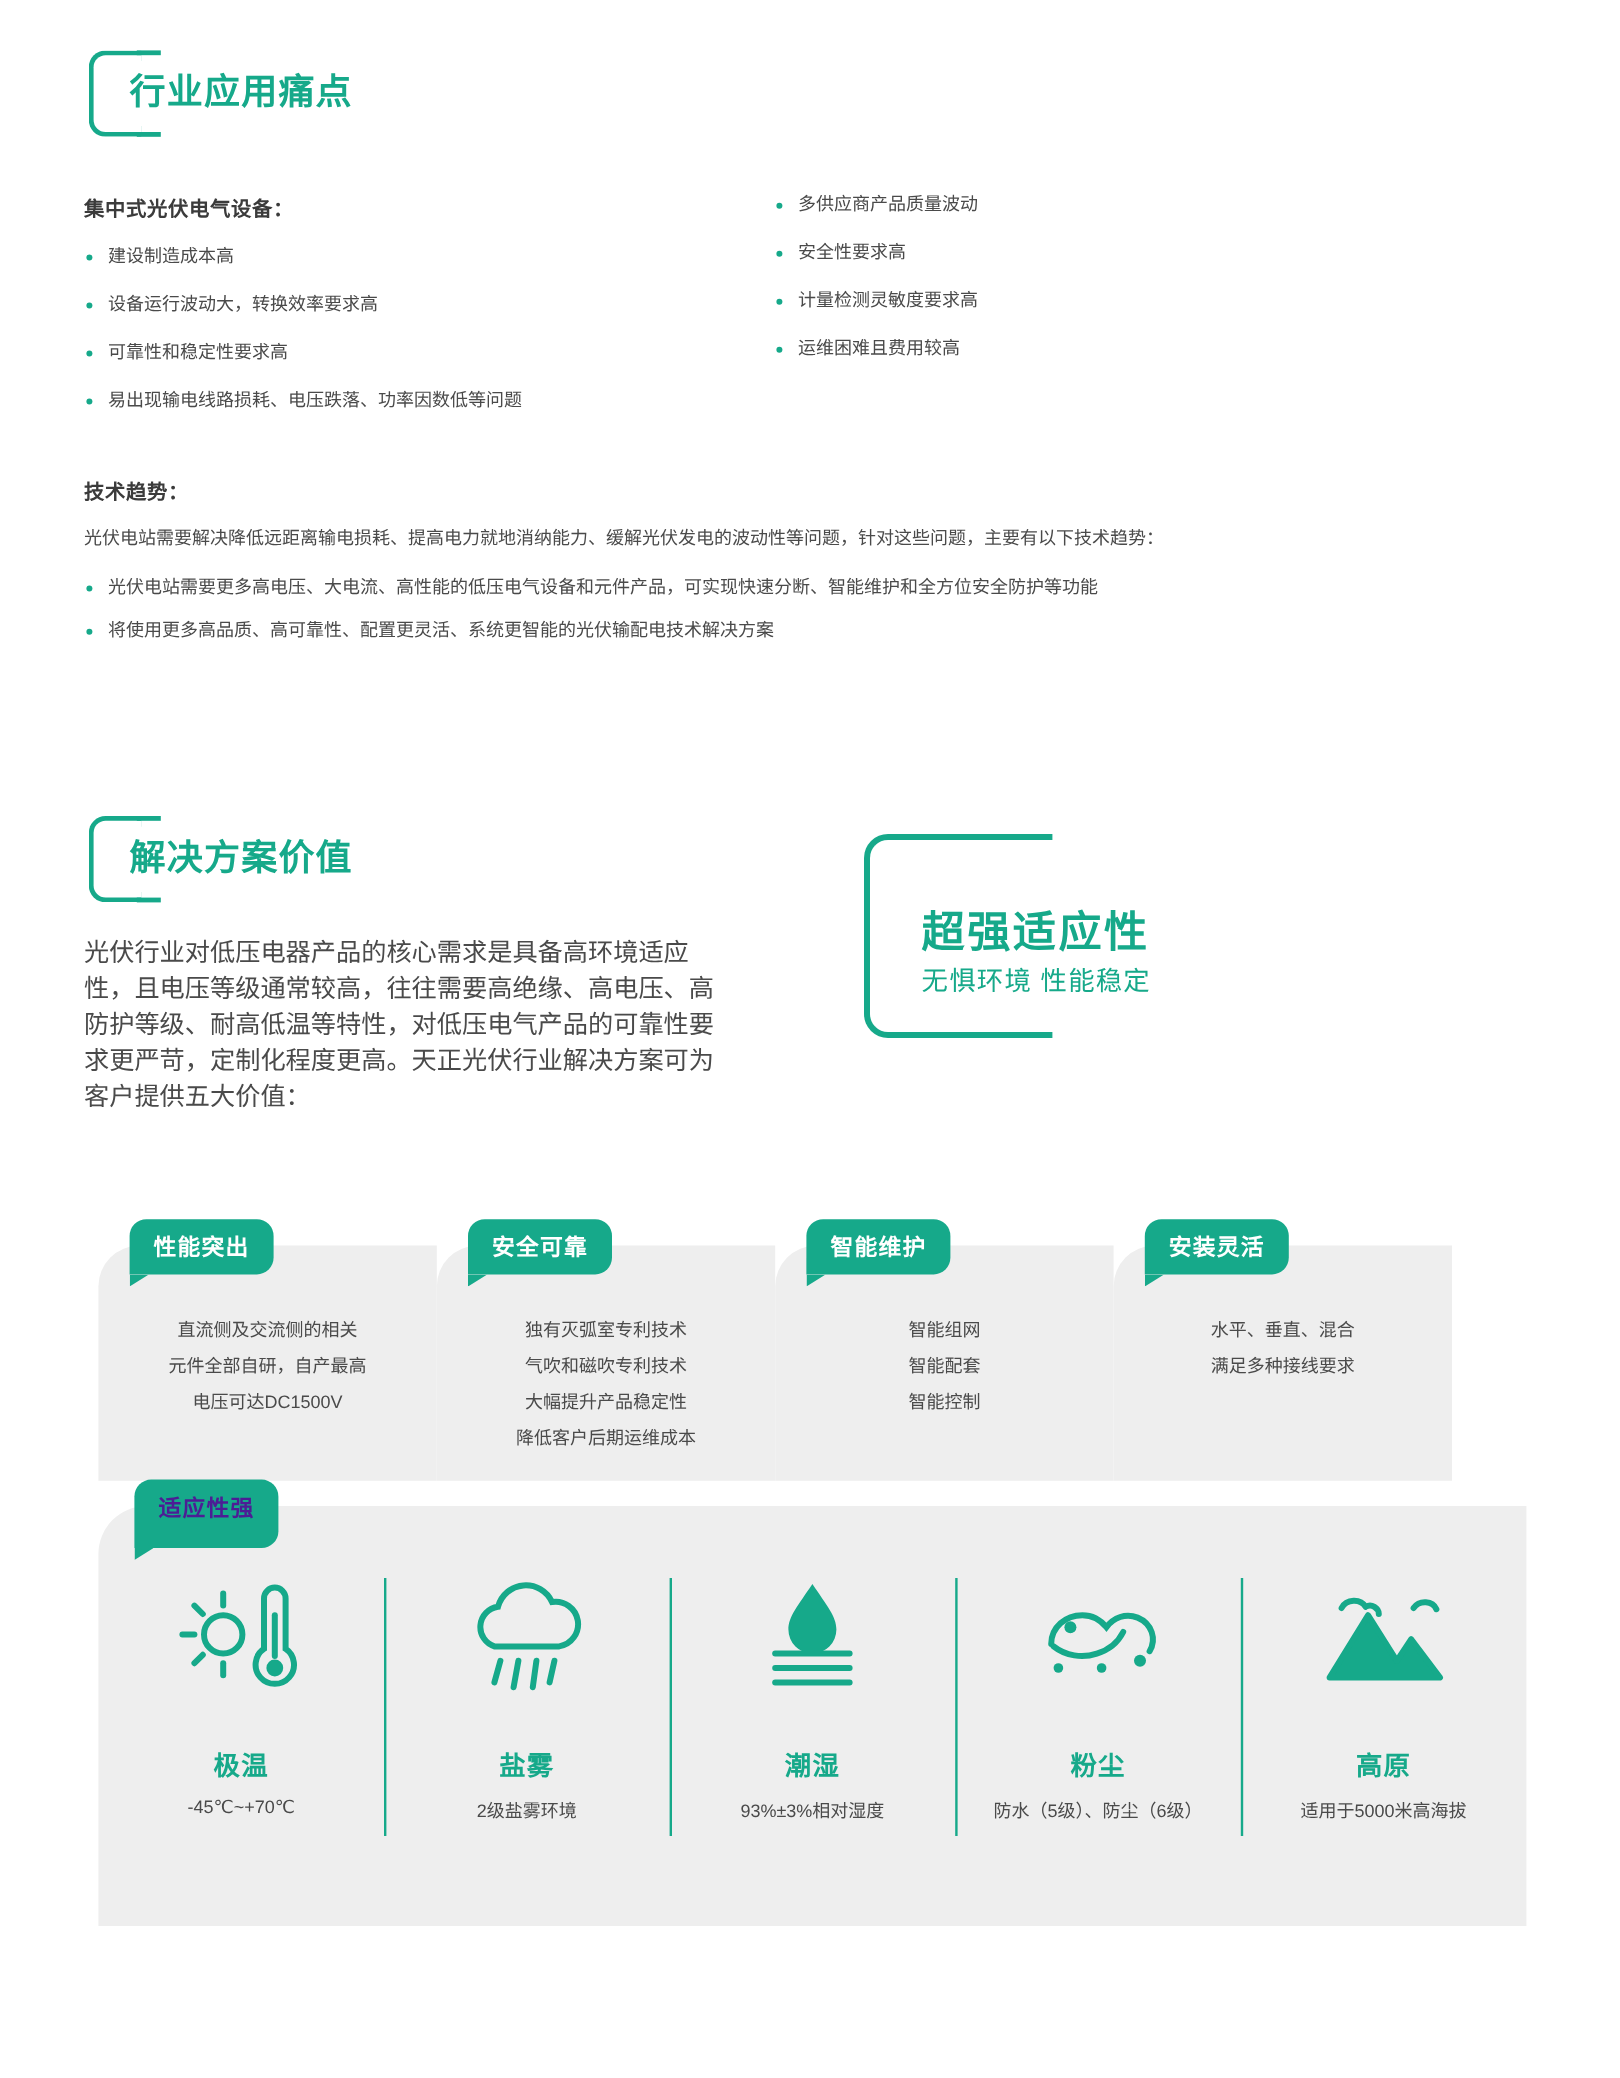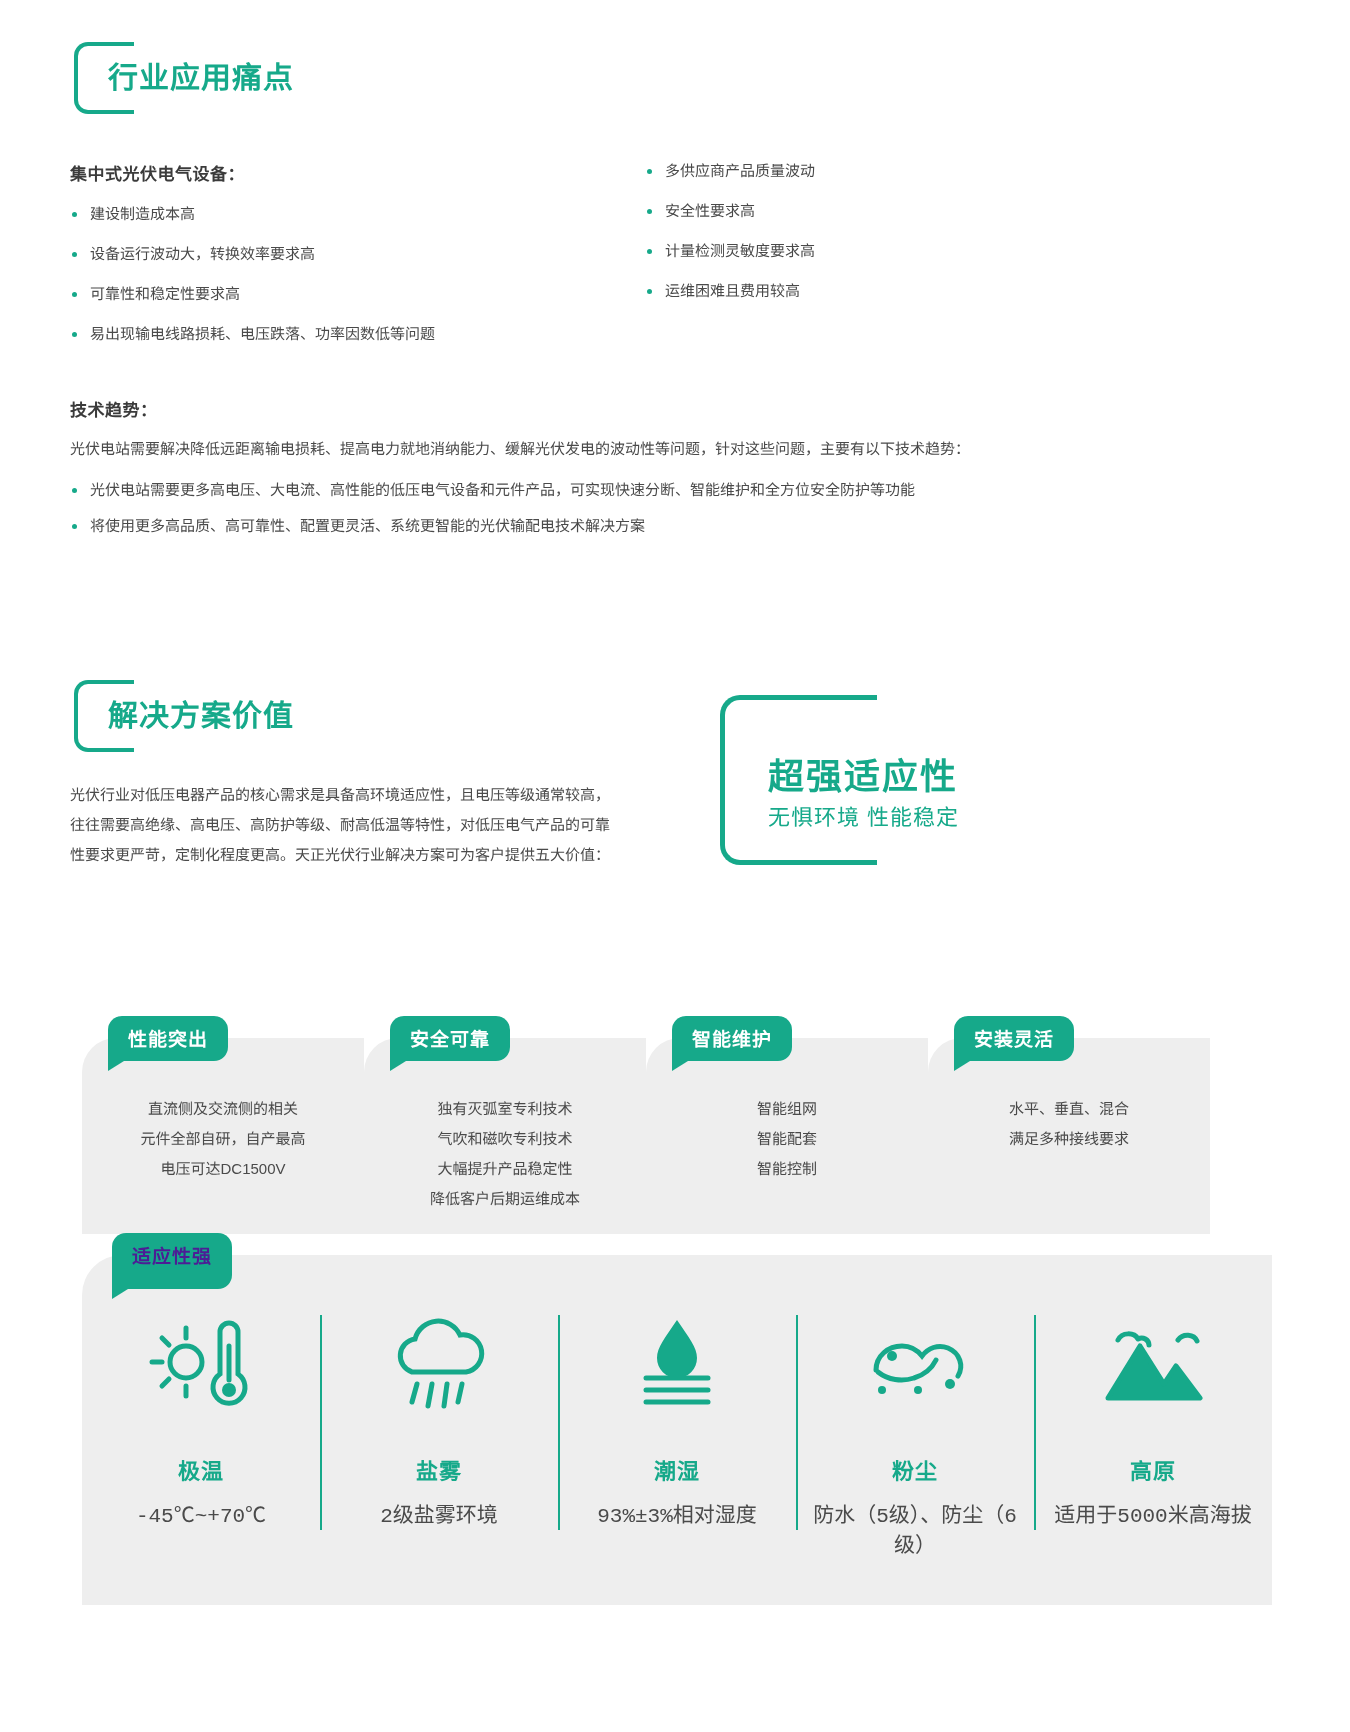--- a/index.html
+++ b/index.html
@@ -92,21 +92,21 @@
   }
   #trend-block ul.dot-list li { margin-bottom: 14px; }
 
   
   #value-head { position: absolute; left: 74px; top: 680px; }
 
   #value-para {
     position: absolute;
     left: 70px; top: 780px;
     width: 540px;
-    font-size: 15px;
+    font-size: 21px;
     line-height: 30px;
     color: #4a4a4a;
   }
 
   
   #adapt-badge {
     position: absolute;
     left: 720px; top: 695px;
     width: 260px; height: 170px;
   }
@@ -228,39 +228,38 @@
     position: absolute;
     left: 0; top: 50px;
     width: 100%;
     display: flex;
   }
   .aitem {
     flex: 1;
     position: relative;
     text-align: center;
     padding: 0 10px;
-    font-family: Liberation Mono, monospace;
   }
   .aitem + .aitem::before {
     content: "";
     position: absolute;
     left: 0; top: 10px;
     width: 2px; height: 215px;
     background: #16a98a;
   }
   .aitem .ico { height: 120px; display: flex; align-items: center; justify-content: center; }
   .aitem .nm {
     font-size: 22px;
     font-weight: bold;
     color: #16a98a;
     margin-top: 28px;
     letter-spacing: 1px;
   }
   .aitem .ds {
-    font-size: 21px;
+    font-size: 15px;
     color: #4a4a4a;
     margin-top: 12px;
   }
 </style>
 </head>
 <body>
 
 <div id="pain-head" class="sec-head">
   <span class="bracket"></span>
   <span class="title">行业应用痛点</span>

